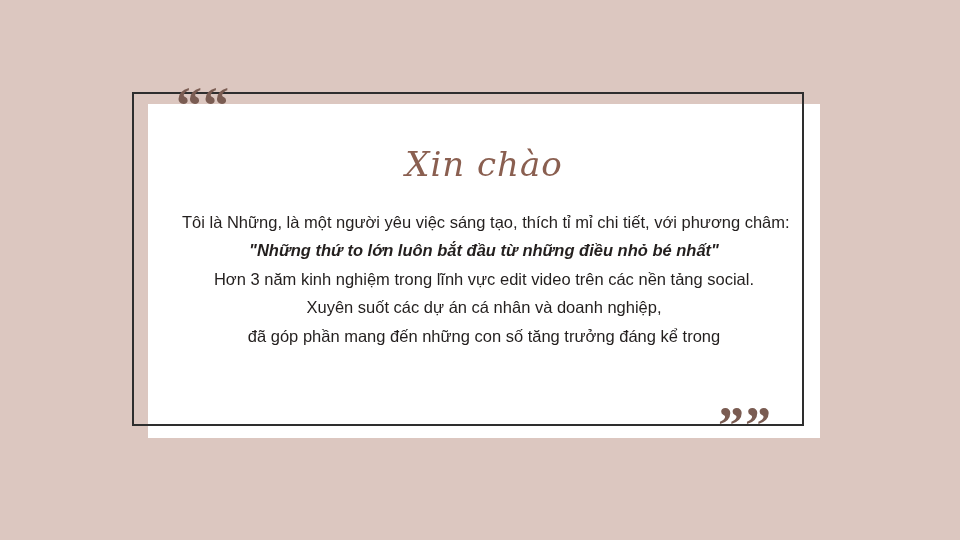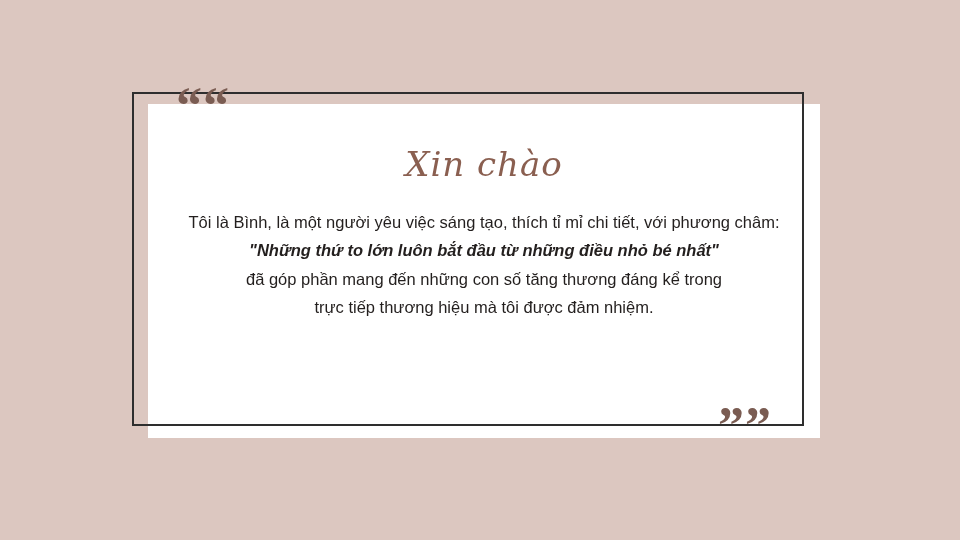--- a/index.html
+++ b/index.html
@@ -103,20 +103,21 @@
   <div class="card-white"></div>
   <div class="card-frame"></div>
 
   <div class="quote-open">““</div>
   <div class="quote-close">””</div>
 
   <div class="content">
     <div class="title">Xin chào</div>
 
     <div class="body-text">
-      <span class="line">Tôi là Bình, là một người yêu việc sáng tạo, thích tỉ mỉ chi tiết, với phương châm:</span>
+      <span class="line">Tôi là Những, là một người yêu việc sáng tạo, thích tỉ mỉ chi tiết, với phương châm:</span>
       <span class="line motto">"Những thứ to lớn luôn bắt đầu từ những điều nhỏ bé nhất"</span>
-      <span class="line">đã góp phần mang đến những con số tăng thương đáng kể trong</span>
-      <span class="line">trực tiếp thương hiệu mà tôi được đảm nhiệm.</span>
+      <span class="line">Hơn 3 năm kinh nghiệm trong lĩnh vực edit video trên các nền tảng social.</span>
+      <span class="line">Xuyên suốt các dự án cá nhân và doanh nghiệp,</span>
+      <span class="line">đã góp phần mang đến những con số tăng trưởng đáng kể trong</span>
     </div>
   </div>
 
 </div>
 
 </body></html>

